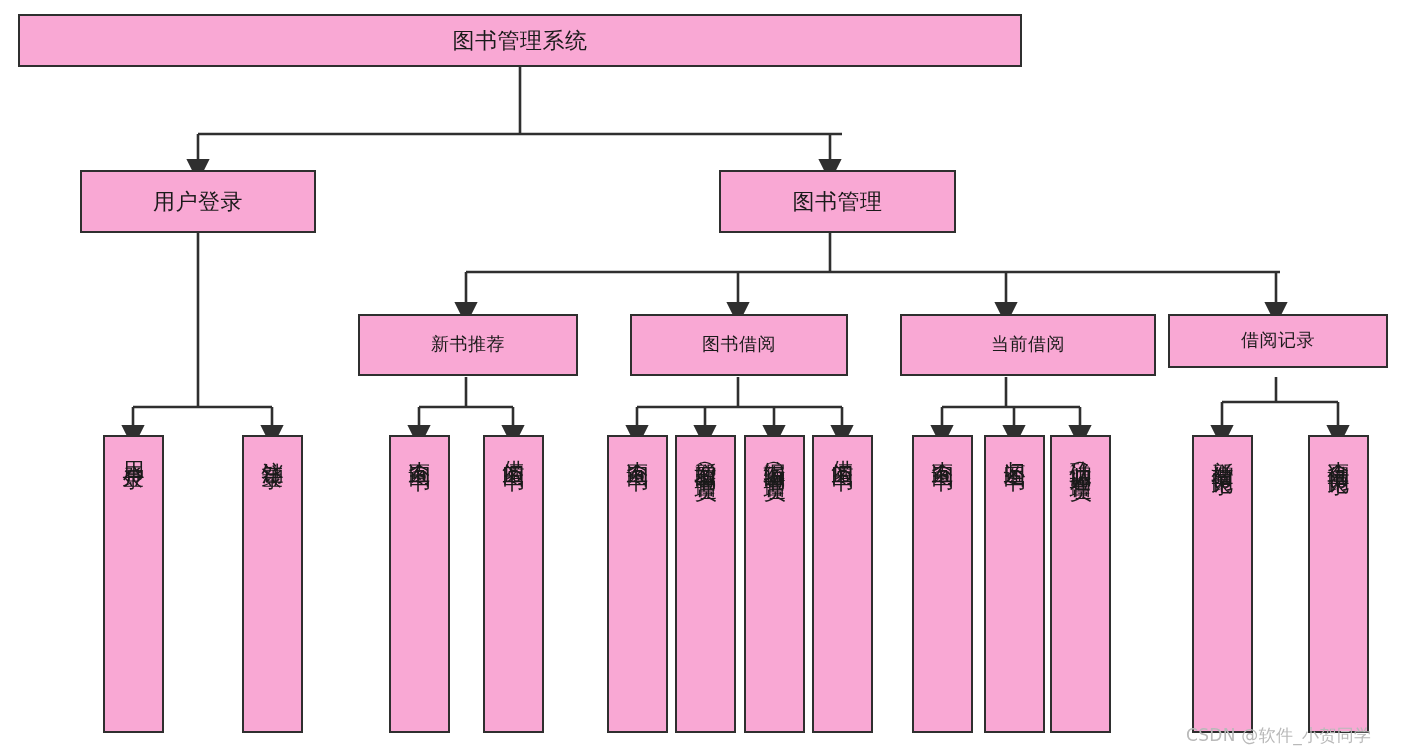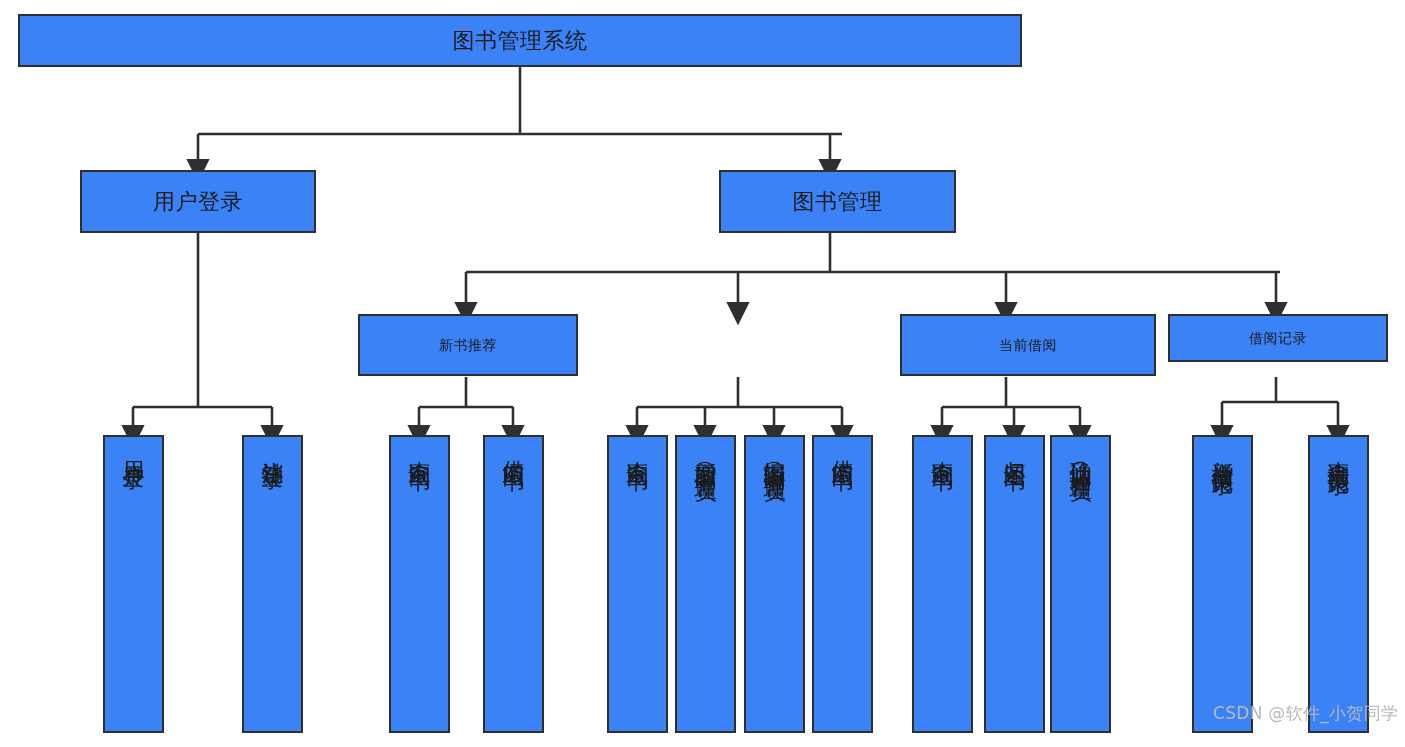--- a/index.html
+++ b/index.html
@@ -18,21 +18,21 @@
     position: absolute;
     left: 0;
     top: 0;
     width: 1405px;
     height: 747px;
   }
   .node-box {
     position: absolute;
     box-sizing: border-box;
     border: 2.5px solid #2f2f2f;
-    background: #3b82f6;
+    background: #f9a8d4;
     display: flex;
     align-items: center;
     justify-content: center;
   }
   .node-label {
     color: #1a1a1a;
     font-size: 21px;
     line-height: 1.18;
     letter-spacing: 0.5px;
     text-align: center;
@@ -46,39 +46,38 @@
     writing-mode: vertical-rl;
     text-orientation: upright;
     font-size: 22px;
     letter-spacing: 3px;
     line-height: 1;
     white-space: nowrap;
     margin: 0 auto;
   }
   .node-box.root .node-label { font-size: 22px; }
   .node-box.level1 .node-label { font-size: 22px; }
-  .node-box.level2 .node-label { font-size: 14px; }
+  .node-box.level2 .node-label { font-size: 18px; font-family: Liberation Serif, serif; }
 
   #connector-layer {
     position: absolute;
     left: 0;
     top: 0;
     width: 1405px;
     height: 747px;
     pointer-events: none;
   }
   #watermark {
     position: absolute;
     left: 1186px;
-    top: 702px;
+    top: 724px;
     font-size: 17px;
     color: #b9b9b9;
     white-space: nowrap;
     letter-spacing: 0.3px;
-    margin-left: 27px;
   }
 </style>
 </head>
 <body>
 
 <div id="diagram-root">
 
   <svg id="connector-layer" viewBox="0 0 1405 747" width="1405" height="747" xmlns="http://www.w3.org/2000/svg">
     <defs>
       <marker id="arrowhead" markerWidth="9" markerHeight="9" refX="1.2" refY="4.5" orient="auto" markerUnits="strokeWidth">
@@ -136,24 +135,27 @@
   <div class="node-box level1" style="left:80px; top:170px; width:236px; height:63px;">
     <span class="node-label">用户登录</span>
   </div>
   <div class="node-box level1" style="left:711px; top:170px; width:237px; height:63px;margin-left:8px;">
     <span class="node-label">图书管理</span>
   </div>
 
   <div class="node-box level2" style="left:358px; top:314px; width:220px; height:62px;">
     <span class="node-label">新书推荐</span>
   </div>
+  <div class="node-box level2" style="left:630px; top:314px; width:218px; height:62px;">
+    <span class="node-label">图书借阅</span>
+  </div>
   <div class="node-box level2" style="left:900px; top:314px; width:256px; height:62px;">
     <span class="node-label">当前借阅</span>
   </div>
-  <div class="node-box level2" style="left:1168px; top:314px; width:220px; height:48px;">
+  <div class="node-box level2" style="left:1168px; top:314px; width:220px; height:54px;">
     <span class="node-label">借阅记录</span>
   </div>
 
   <div class="node-box vertical" style="left:103px; top:435px; width:61px; height:298px;">
     <span class="node-label">用户登录</span>
   </div>
   <div class="node-box vertical" style="left:242px; top:435px; width:61px; height:298px;">
     <span class="node-label">注销登录</span>
   </div>
 

